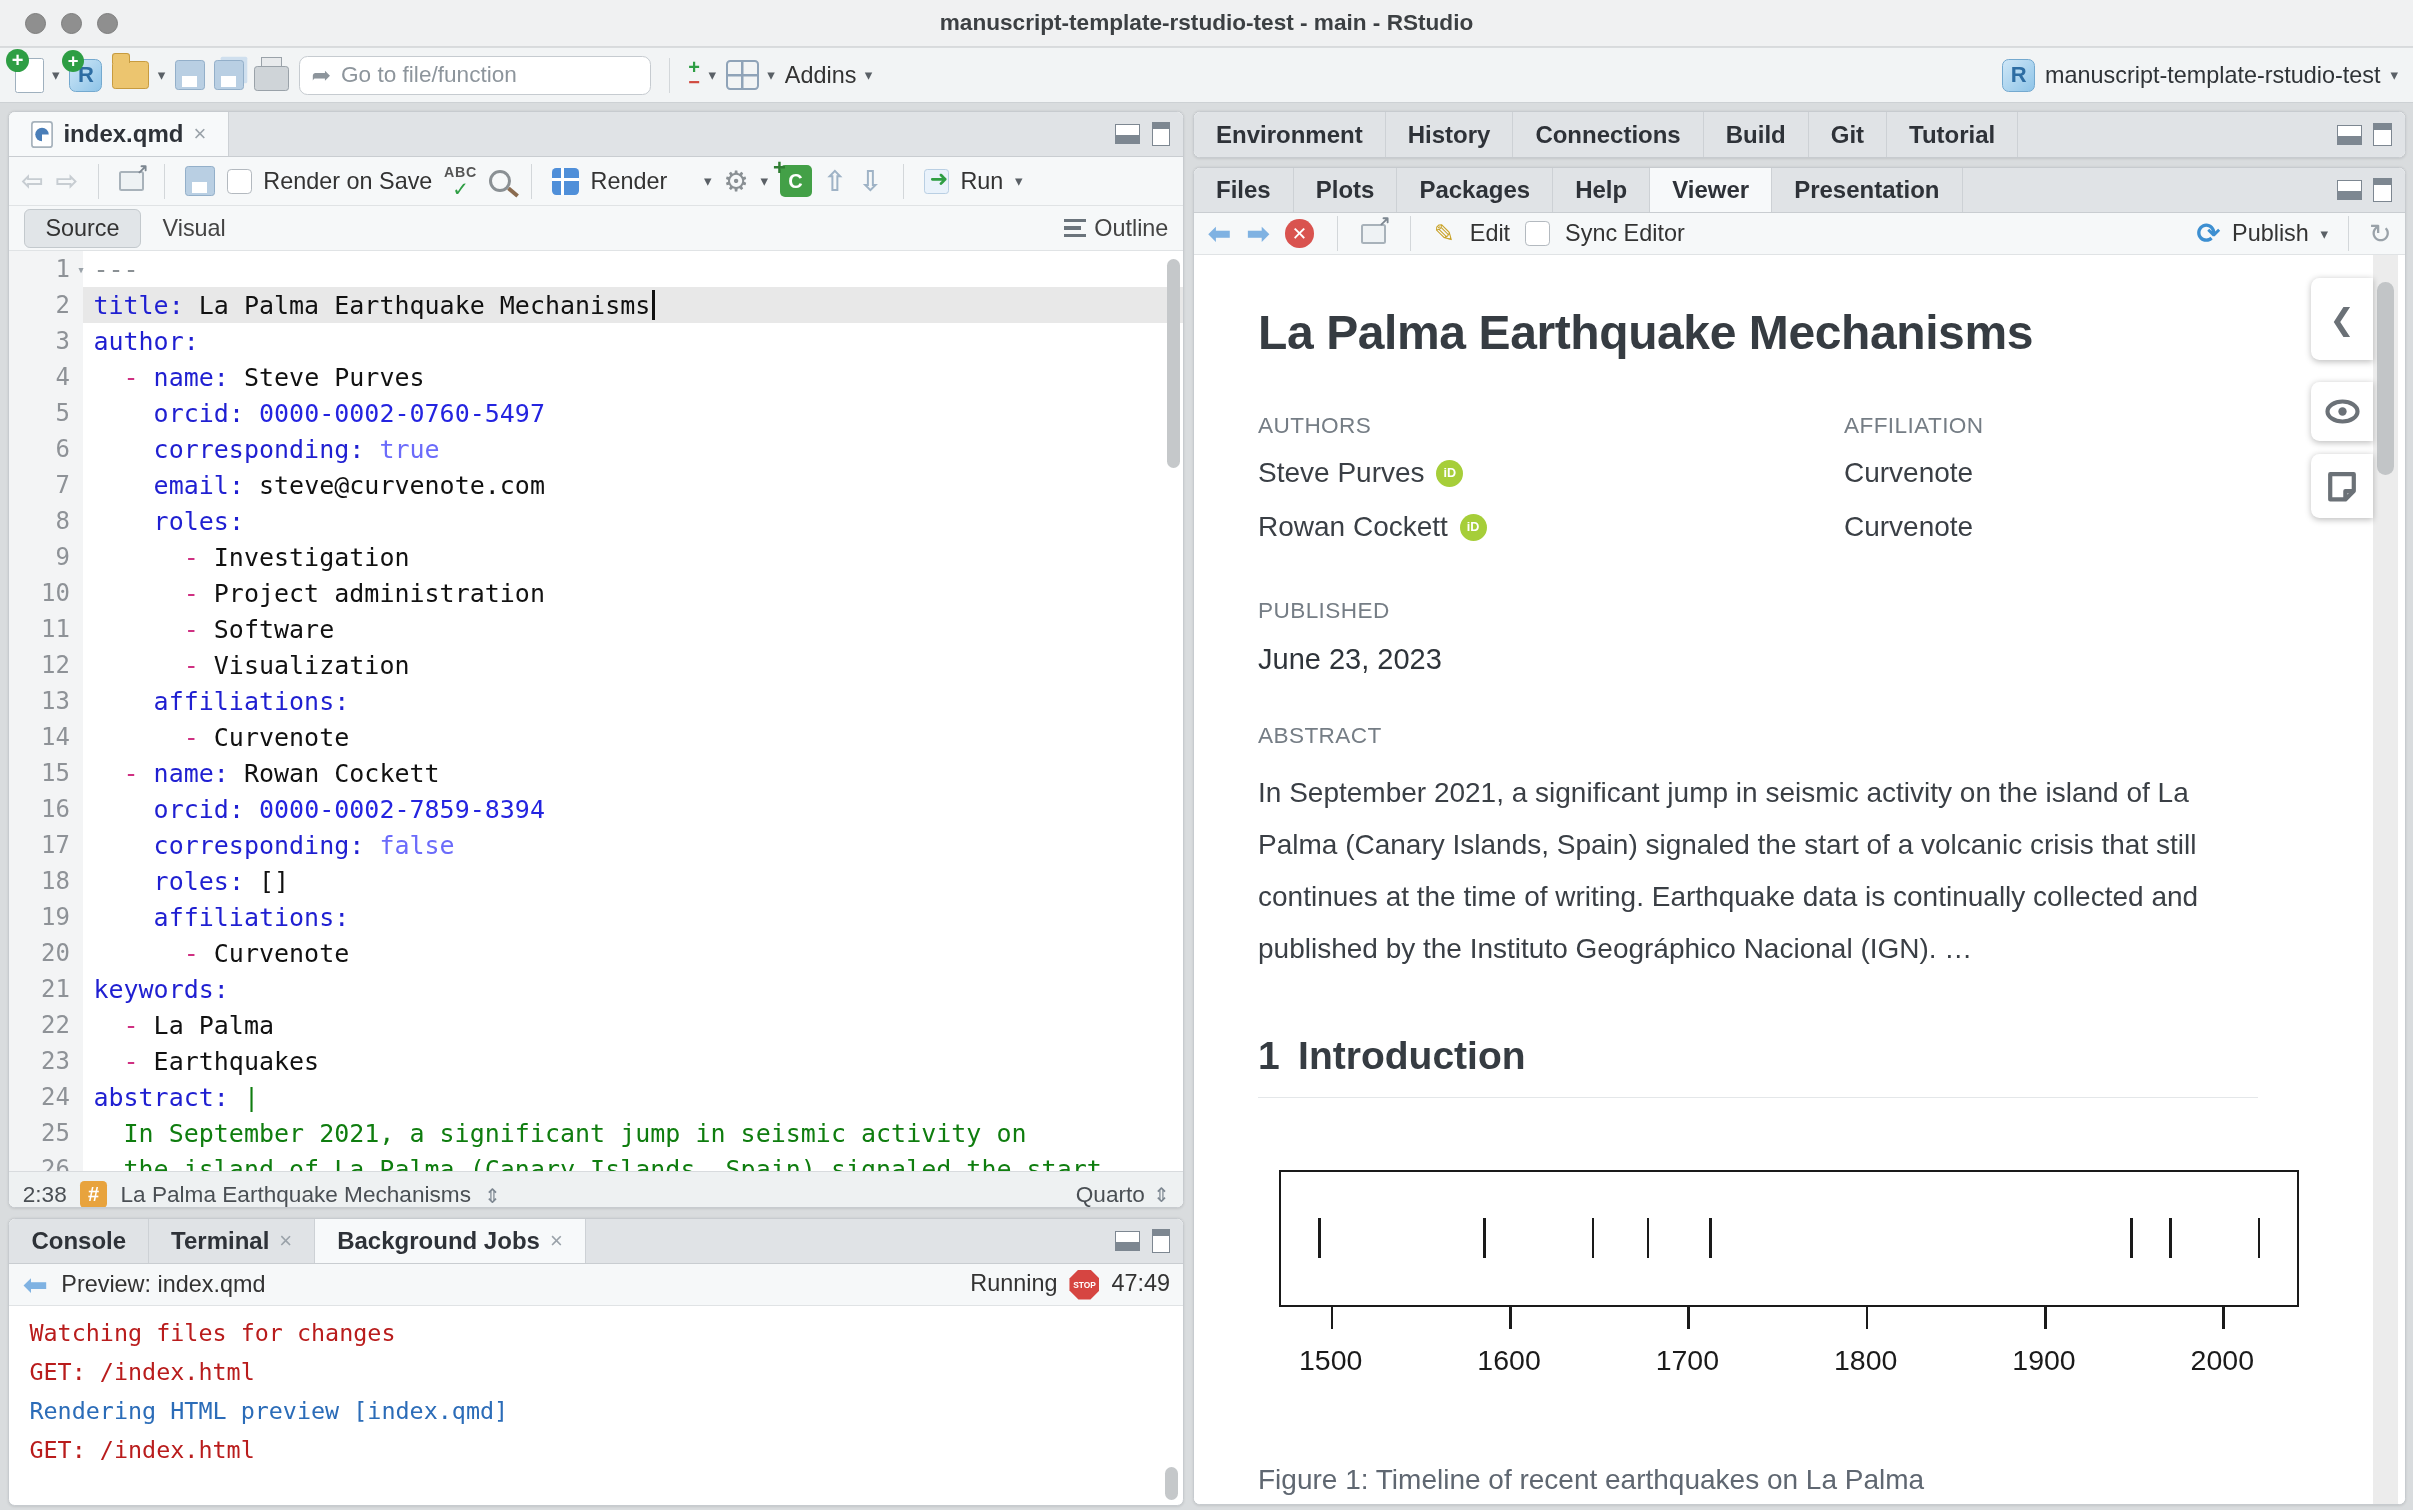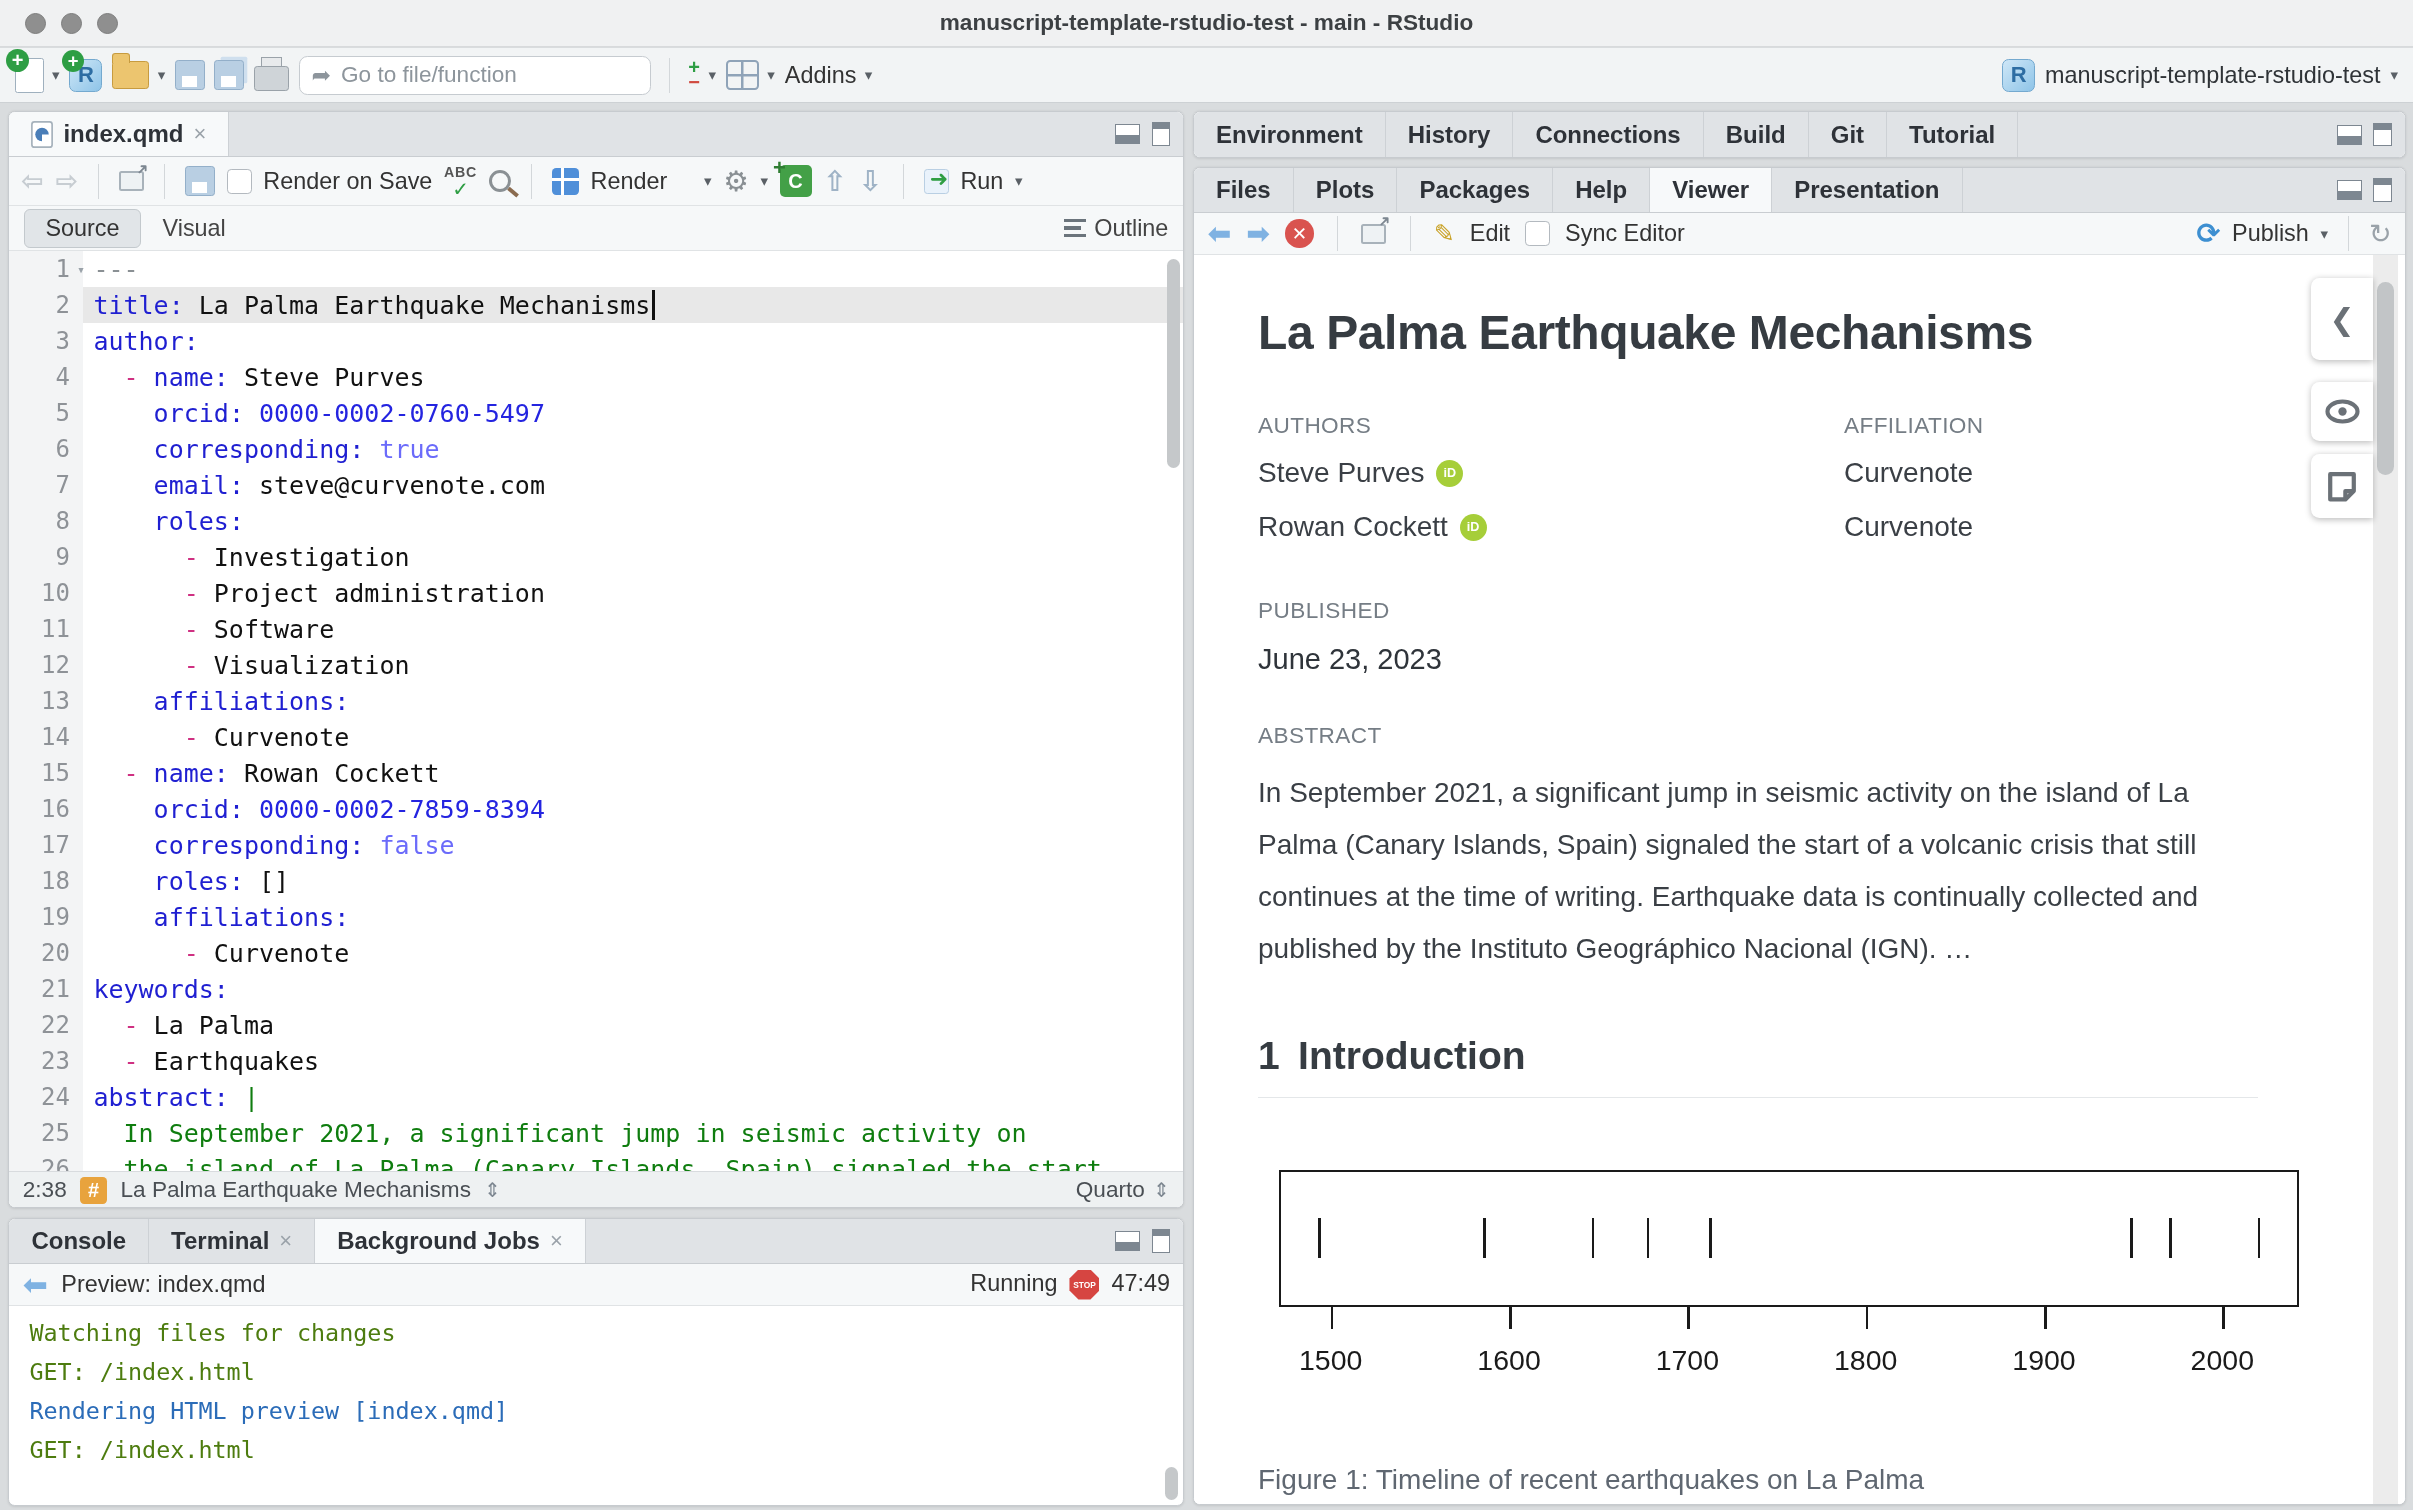--- a/index.html
+++ b/index.html
@@ -100,37 +100,37 @@
      padding-right:13.4px; font-size:24px; height:100%; display:flex; align-items:center; justify-content:flex-end; position:relative; }
   .gutter .fold { position:absolute; right:-1.7px; color:#9aa2a9; font-size:13.4px; }
   .code-text { padding-left:10px; white-space:pre; display:flex; align-items:center; height:100%; flex:1; }
   .code-row.active .code-text { background:#e8e8e8; }
   .tk-key { color:#1f1fd1; } .tk-punc { color:#1f1fd1; } .tk-txt { color:#111; }
   .tk-num { color:#2424e0; } .tk-bool { color:#6b6bfa; } .tk-dash { color:#cf3082; }
   .tk-str { color:#0f7d0f; } .tk-meta { color:#8a9094; }
   .cursor-bar { display:inline-block; width:2.5px; height:30px; background:#111; margin-left:1.7px; }
   .ed-scroll { position:absolute; right:3.3px; top:8.4px; width:13.4px; height:209px; border-radius:6.7px; background:#c5c8ca; }
 
-  .statusbar { height:37px; background:#eef1f2; border-top:0.8px solid #d8dbde; display:flex; align-items:center;
+  .statusbar { height:37px; background:#eef1f2; border-top:0.8px solid #d8dbde; display:flex; align-items:flex-end;
      padding:0 13.4px; gap:13.4px; font-size:22.6px; color:#4a4f54; }
   .hash-badge { width:27px; height:27px; background:#e8a33d; border-radius:4.2px; color:#fff; font-weight:700;
      font-size:20px; display:flex; align-items:center; justify-content:center; }
   .updown { color:#7d8791; font-size:20px; }
   .status-right { margin-left:auto; display:flex; align-items:center; gap:8.4px; }
 
   
   .job-toolbar { height:42px; background:#f6f8f9; border-bottom:0.8px solid #e0e3e5; display:flex; align-items:center;
      padding:0 13.4px; gap:13.4px; font-size:23.4px; color:#333; }
   .icon-backarrow { color:#7fb2e2; font-size:30px; }
   .job-right { margin-left:auto; display:flex; gap:12px; }
   .stop-octagon { width:30px; height:30px; background:#d64541; border-radius:7.5px;
      clip-path:polygon(30% 0,70% 0,100% 30%,100% 70%,70% 100%,30% 100%,0 70%,0 30%); color:#fff;
      font-size:8.4px; font-weight:700; display:flex; align-items:center; justify-content:center; }
   .console-out { padding:8.4px 20px; font-family:"DejaVu Sans Mono","Liberation Mono",monospace; font-size:23.4px; line-height:39px; position:relative; height:199px; }
-  .out-green { color:#4d7c0f; } .out-blue { color:#2b6cb8; }
+  .out-green { color:#b91c1c; } .out-blue { color:#2b6cb8; }
   .co-scroll { position:absolute; right:5px; bottom:5px; width:13.4px; height:33px; border-radius:6.7px; background:#c5c8ca; }
 
   
   #pane-envbar .tabstrip { border-bottom:none; height:45px; }
 
   
   .vw-toolbar { height:42px; background:#f6f8f9; border-bottom:0.8px solid #e0e3e5; display:flex; align-items:center;
      padding:0 13.4px; gap:15px; font-size:23.4px; color:#333; }
   .nav-arrow { font-size:28.5px; color:#7fb2e2; font-weight:700; }
   .icon-clear { width:28.5px; height:28.5px; border-radius:50%; background:#d9534f; color:#fff; font-size:18.4px; font-weight:700;

